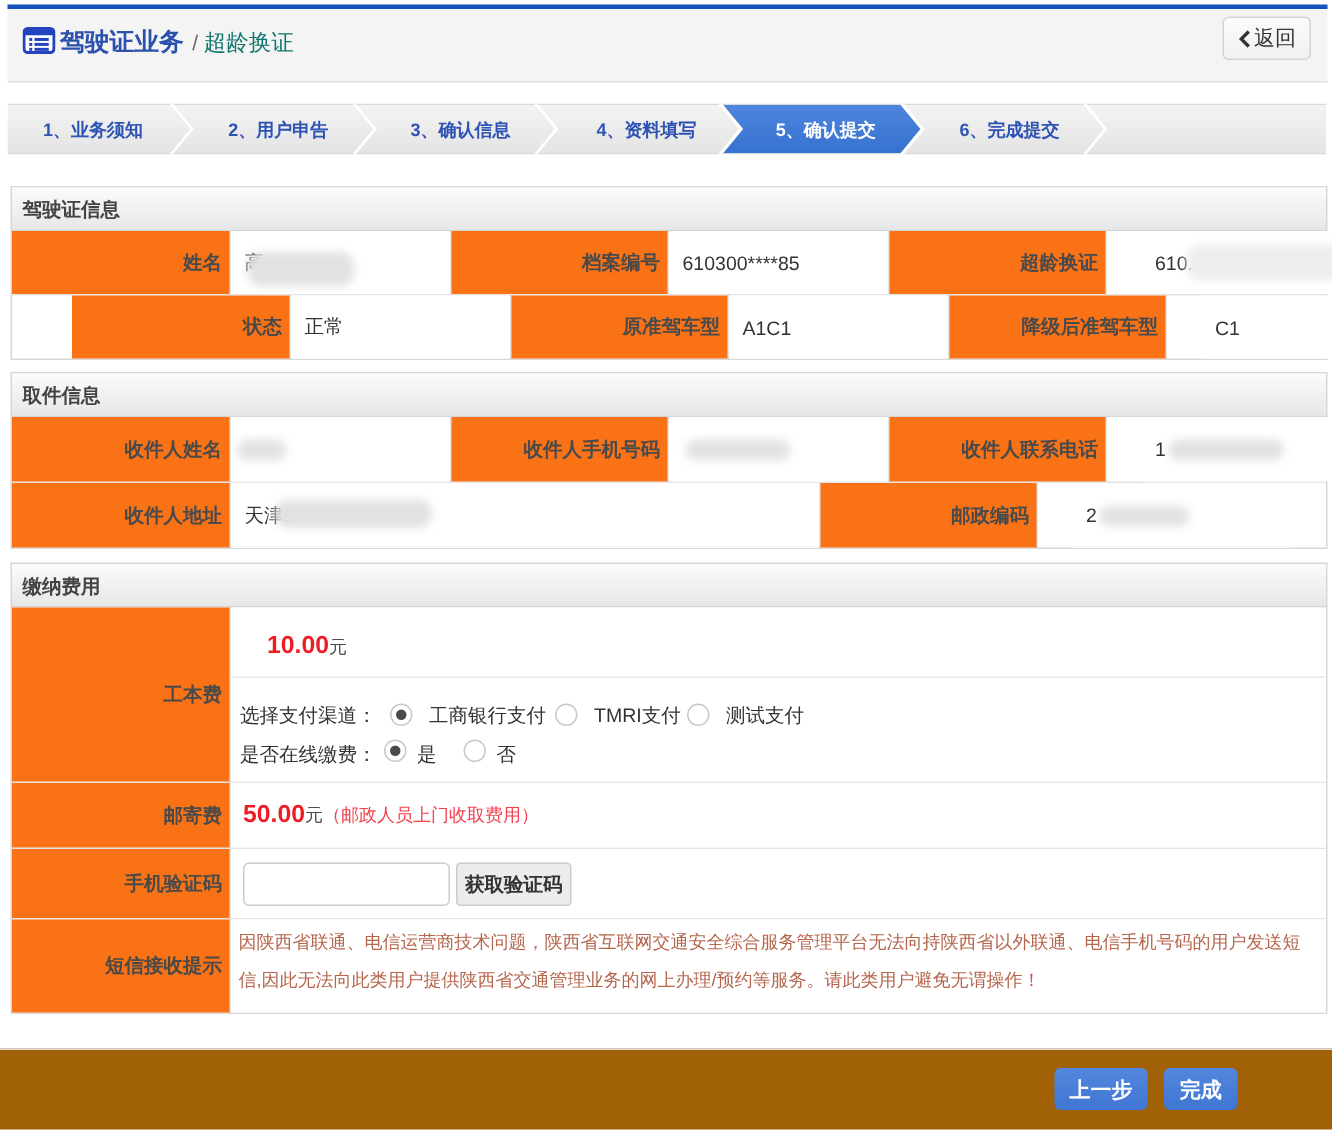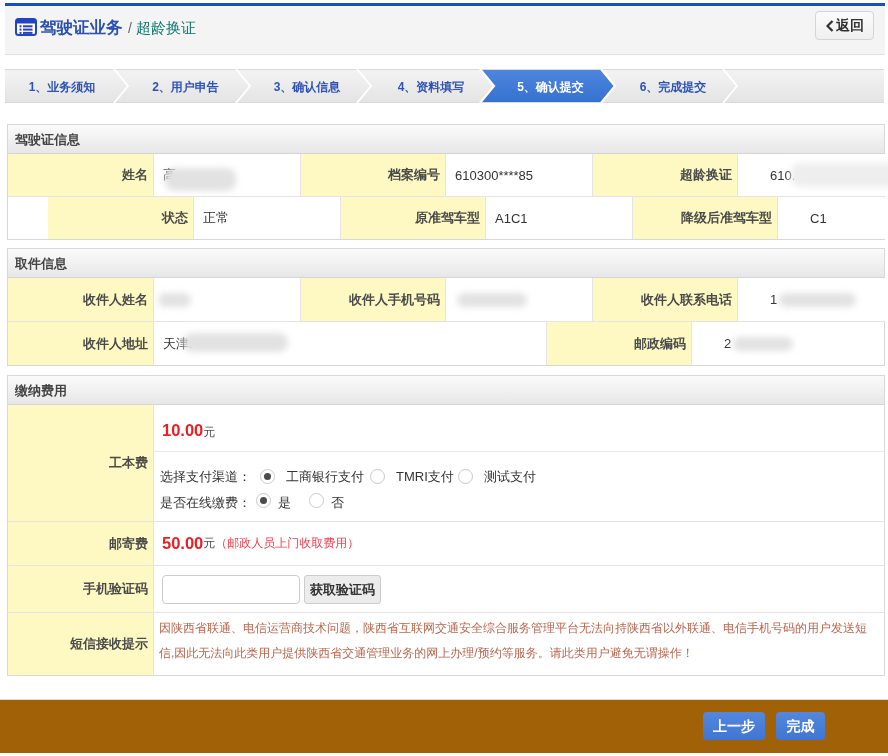--- a/index.html
+++ b/index.html
@@ -4,30 +4,30 @@
 <style>
 * { margin:0; padding:0; box-sizing:border-box; }
 html,body { width:888px; height:756px; background:#fff; font-family:"Liberation Sans",sans-serif; overflow:hidden; position:relative; }
 .abs { position:absolute; }
 
 #hdr { left:5px; top:3px; width:880px; height:52px; background:#f4f4f4; border-top:3px solid #1552bd; border-bottom:1px solid #e2e2e2; position:absolute; }
 #hicon { left:10px; top:12px; position:absolute; }
 #htitle { left:35px; top:11px; position:absolute; font-size:16.5px; font-weight:bold; color:#2b50ae; }
 #hsub { margin-left:1px; color:#666; font-size:14px; font-weight:normal; }
 #hsub b { color:#0f766e; font-weight:normal; font-size:15px; }
-#backbtn { left:810px; top:5px; width:59px; height:29px; position:absolute; border:1px solid #d4d4d4; border-radius:4px; background:linear-gradient(#fbfbfb,#f0f0f0); text-align:center; line-height:27px; font-size:14px; font-weight:bold; color:#333; }
+#backbtn { left:810px; top:5px; width:59px; height:29px; position:absolute; border:1px solid #d4d4d4; border-radius:4px; background:linear-gradient(#fbfbfb,#f0f0f0); text-align:center; line-height:27px; font-size:14px; font-weight:normal; color:#333; }
 #backbtn svg { vertical-align:-2px; margin-right:2px; }
 
 #steps { top:69px; left:5px; }
 
 .sec { left:7px; width:878px; border:1px solid #d8d8d8; background:#fff; }
 .sec-h { height:29px; background:linear-gradient(#fbfbfb,#e7e7e7); border-bottom:1px solid #d5d5d5; line-height:30px; padding-left:7px; font-size:13px; font-weight:bold; color:#444; }
 .row { display:flex; border-bottom:1px solid #e4e4e4; }
 .row:last-child { border-bottom:none; }
-.lab { background:#fef9c3; font-size:13px; font-weight:bold; color:#4a4a4a; display:flex; align-items:center; justify-content:flex-end; padding-right:5px; border-right:1px solid #e4e4e4; flex:none; }
+.lab { background:#f97316; font-size:13px; font-weight:bold; color:#4a4a4a; display:flex; align-items:center; justify-content:flex-end; padding-right:5px; border-right:1px solid #e4e4e4; flex:none; }
 .lab.mid { border-left:1px solid #e4e4e4; }
 .val { background:#fff; font-size:13px; color:#333; display:flex; align-items:center; padding-left:9px; position:relative; flex:none; }
 .w-l { width:146px; }
 .w-v1 { width:146px; }
 .w-v3 { width:146px;margin-left:23px; }
 .blur { position:absolute; background:#e2e2e2; border-radius:9px; filter:blur(3px); }
 
 .red-num { font-size:16.5px; font-weight:bold; color:#ee1c24; }
 .red-yuan { font-size:12px; color:#4d4d4d; }
 .red-note { font-size:12px; color:#b5664c; }
@@ -138,21 +138,21 @@
 <div class="lab mid w-l">邮政编码</div>
 <div class="val w-v3">2<span class="blur" style="left:18px;top:15px;width:60px;height:14px;"></span></div>
 </div>
 </div>
 
 <div class="sec abs" id="sec3" style="top:375px;">
 <div class="sec-h">缴纳费用</div>
 <div class="row" style="height:117px;">
 <div class="lab w-l">工本费</div>
 <div class="val" style="width:730px; padding:0; display:block;">
-  <div style="height:47px; border-bottom:1px solid #e9e9e9; padding:16px 0 0 8px;"><span class="red-num">10.00</span><span class="red-yuan">元</span></div>
+  <div style="height:47px; border-bottom:1px solid #e9e9e9; padding:16px 0 0 24px;"><span class="red-num">10.00</span><span class="red-yuan">元</span></div>
   <div style="padding-top:13px; font-size:13px; color:#333;">
     <div style="height:26px; position:relative;">
       <span style="position:absolute; left:6px; top:3px;">选择支付渠道：</span>
       <span class="radio sel" style="left:106px; top:4px;"></span>
       <span style="position:absolute; left:132px; top:3px;">工商银行支付</span>
       <span class="radio" style="left:216px; top:4px;"></span>
       <span style="position:absolute; left:242px; top:3px;">TMRI支付</span>
       <span class="radio" style="left:304px; top:4px;"></span>
       <span style="position:absolute; left:330px; top:3px;">测试支付</span>
     </div>

